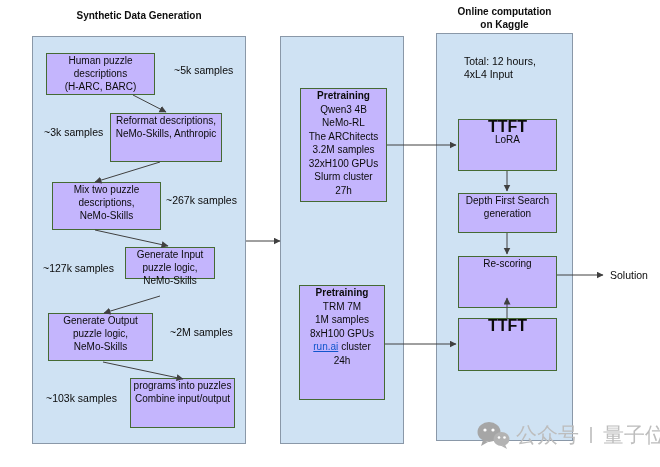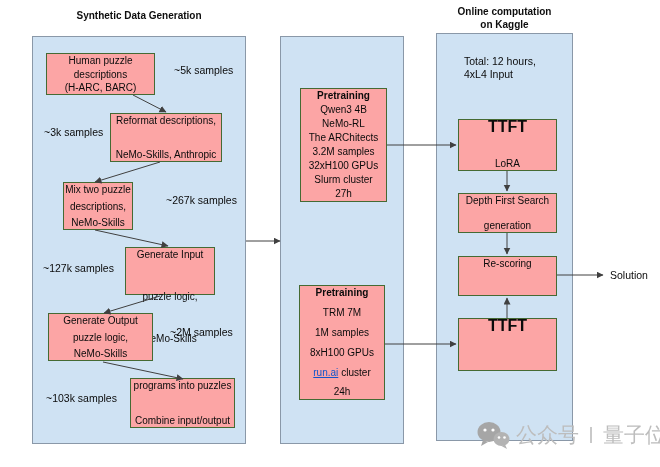--- a/index.html
+++ b/index.html
@@ -9,30 +9,30 @@
   }
   .col-title{position:absolute;font-weight:bold;font-size:10px;line-height:13px;text-align:center;color:#0d0d0d;}
   #title-sdg{left:32px;top:9px;width:214px;}
   #title-offline{left:280px;top:11px;width:124px;}
   #title-online{left:436px;top:5px;width:137px;}
   .panel{position:absolute;background:#cfe2f3;border:1px solid #8a98a8;box-sizing:border-box;}
   #panel-sdg{left:32px;top:36px;width:214px;height:408px;}
   #panel-offline{left:280px;top:36px;width:124px;height:408px;}
   #panel-online{left:436px;top:33px;width:137px;height:408px;}
   .node{
-    position:absolute;background:#fca5a5;border:1px solid #456a33;box-sizing:border-box;
-    display:flex;flex-direction:column;justify-content:space-between;align-items:center;
+    position:absolute;background:#c4b5fd;border:1px solid #456a33;box-sizing:border-box;
+    display:flex;flex-direction:column;justify-content:flex-start;align-items:center;
     text-align:center;font-size:10px;line-height:13px;color:#0b0b0b;
   }
   .node span{display:block;}
   
   #n0{left:46px;top:53px;width:109px;height:42px;}
   #n1{left:110px;top:113px;width:112px;height:49px;}
-  #n2{left:52px;top:182px;width:70px;height:48px;margin-left:11px;}
-  #n3{left:125px;top:247px;width:90px;height:48px;gap:29px;}
+  #n2{left:52px;top:182px;width:109px;height:48px;}
+  #n3{left:125px;top:247px;width:90px;height:32px;}
   #n4{left:48px;top:313px;width:105px;height:48px;}
   #n5{left:130px;top:378px;width:105px;height:50px;}
   .slabel{position:absolute;font-size:10.5px;line-height:13px;color:#0b0b0b;white-space:nowrap;}
   #s0{left:174px;top:64px;text-align:right;}
   #s1{left:44px;top:126px;}
   #s2{left:166px;top:194px;}
   #s3{left:43px;top:262px;}
   #s4{left:170px;top:326px;}
   #s5{left:46px;top:392px;}
   
@@ -40,21 +40,21 @@
   #boxB{left:299px;top:285px;width:86px;height:115px;line-height:13.5px;}
   .node .head{font-weight:bold;}
   .link{color:#1155cc;text-decoration:underline;}
   .suffix{margin-left:3px;display:inline !important;}
   .inline-line{display:block;}
   .inline-line a{display:inline;}
   
   #total-note{position:absolute;left:464px;top:55px;font-size:10.5px;line-height:13px;color:#0b0b0b;}
   #ttft1{left:458px;top:119px;width:99px;height:52px;}
   #dfs{left:458px;top:193px;width:99px;height:40px;}
-  #res{left:458px;top:256px;width:99px;height:40px;}
+  #res{left:458px;top:256px;width:99px;height:52px;}
   #ttft2{left:458px;top:318px;width:99px;height:53px;}
   .ttft-head{font-weight:bold;font-size:16px;}
   #solution-label{left:610px;top:269px;}
   
   #arrows{position:absolute;left:0;top:0;width:660px;height:467px;pointer-events:none;}
   
   #watermark{position:absolute;left:476px;top:420px;display:flex;align-items:center;gap:6px;
     color:#bdbdbd;font-size:21px;line-height:30px;white-space:nowrap;}
   #watermark .wm-sep{display:inline-block;width:2px;height:16px;background:#c9c9c9;margin:0 5px;}
 </style>

